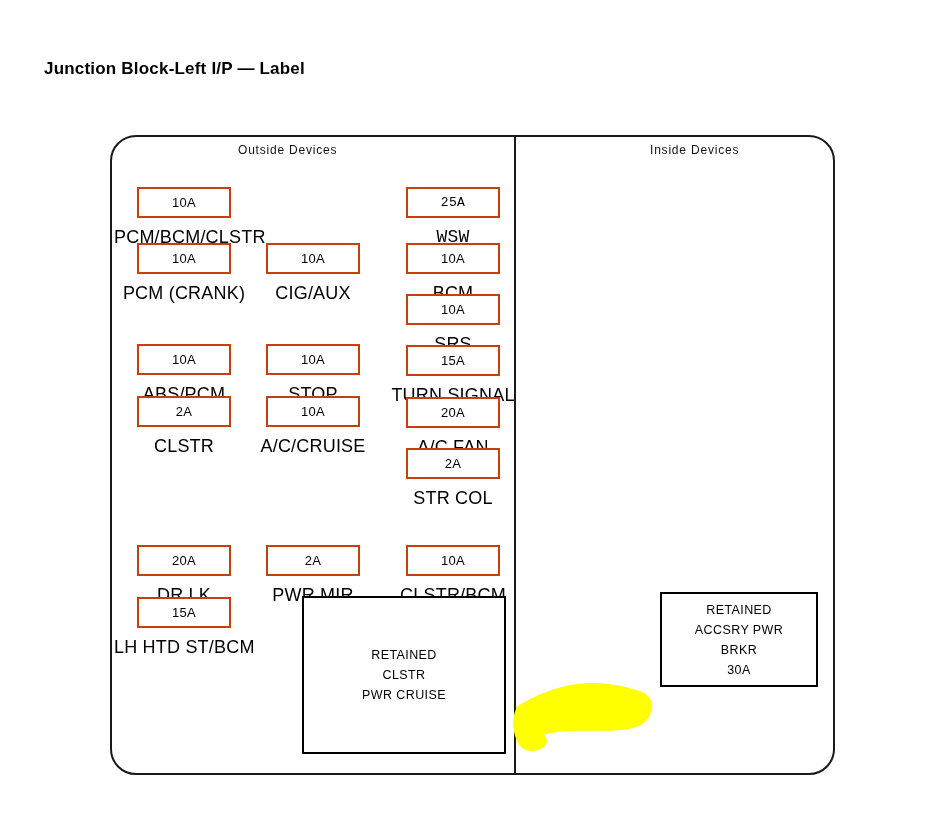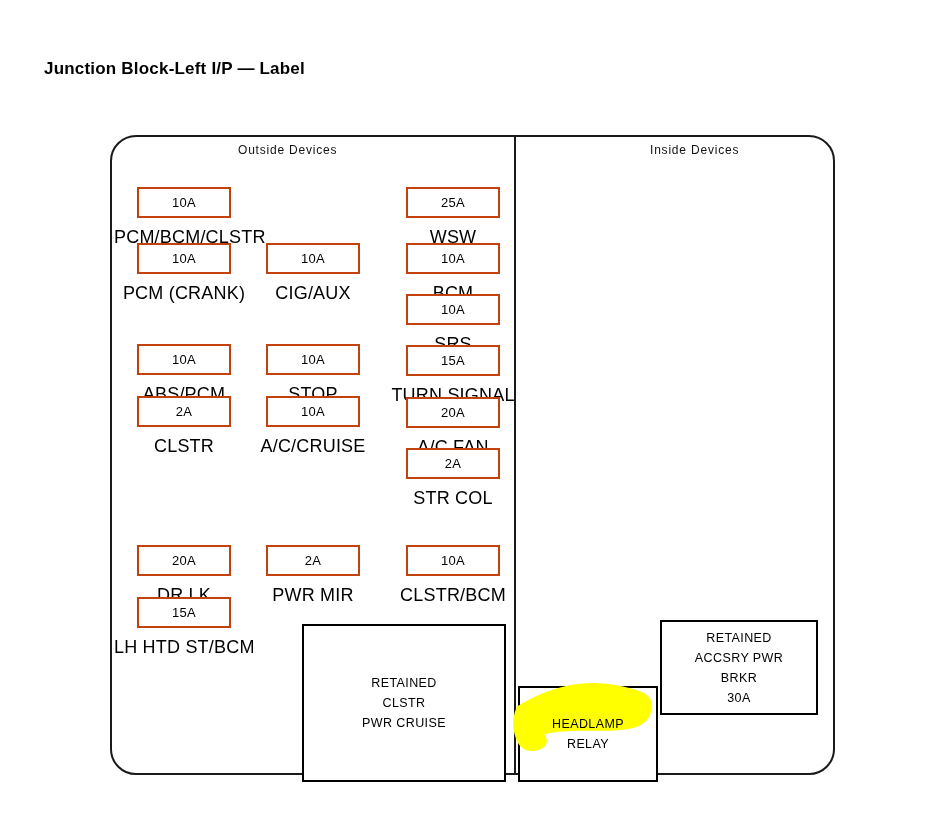--- a/index.html
+++ b/index.html
@@ -97,21 +97,20 @@
     box-sizing: border-box;
     background: #ffffff;
     display: flex;
     flex-direction: column;
     align-items: center;
     justify-content: center;
     font-size: 12.5px;
     line-height: 20px;
     letter-spacing: 0.4px;
     text-align: center;
-    margin-top: 28px;
   }
   .relay-box .relay-line { white-space: nowrap; position: relative; z-index: 2; }
 
   #retained-accsry-pwr-relay {
     left: 190px;  top: 459px;  width: 204px; height: 158px;
   }
   #headlamp-relay {
     left: 406px;  top: 521px;  width: 140px; height: 96px;
   }
   #retained-accsry-pwr-brkr {
@@ -185,21 +184,21 @@
   <div class="fuse" style="left:154px; top:259px;">
     <div class="fuse-box">10A</div>
     <div class="fuse-label wide">A/C/CRUISE</div>
   </div>
 
   <div class="fuse" style="left:154px; top:408px;">
     <div class="fuse-box">2A</div>
     <div class="fuse-label">PWR MIR</div>
   </div>
 
-  <div class="fuse" style="left:294px; top:50px;">
+  <div class="fuse" style="left:294px; top:50px;font-family:Liberation Mono, monospace;">
     <div class="fuse-box">25A</div>
     <div class="fuse-label">WSW</div>
   </div>
 
   <div class="fuse" style="left:294px; top:106px;">
     <div class="fuse-box">10A</div>
     <div class="fuse-label">BCM</div>
   </div>
 
   <div class="fuse" style="left:294px; top:157px;">
@@ -234,24 +233,20 @@
   </div>
 
   <svg id="highlight-marker" viewBox="0 0 160 88">
     <path d="M 18,58 L 14,38 C 34,26 52,18 76,15 C 98,12 120,16 140,23
              C 150,27 152,36 148,46 C 144,56 132,60 118,61
              C 96,63 70,60 48,64 C 34,67 24,70 18,76 Z" fill="#FFFF00"></path>
     <path d="M 14,40 C 10,50 10,62 16,74 C 22,84 34,84 42,78
              C 48,73 44,64 36,60 C 28,56 20,50 14,40 Z" fill="#FFFF00"></path>
   </svg>
 
-  <div class="relay-box" id="headlamp-relay">
-    <div class="relay-line">HEADLAMP</div>
-    <div class="relay-line">RELAY</div>
-  </div>
 
   <div class="relay-box" id="retained-accsry-pwr-brkr">
     <div class="relay-line">RETAINED</div>
     <div class="relay-line">ACCSRY PWR</div>
     <div class="relay-line">BRKR</div>
     <div class="relay-line">30A</div>
   </div>
 
 </div>
 

